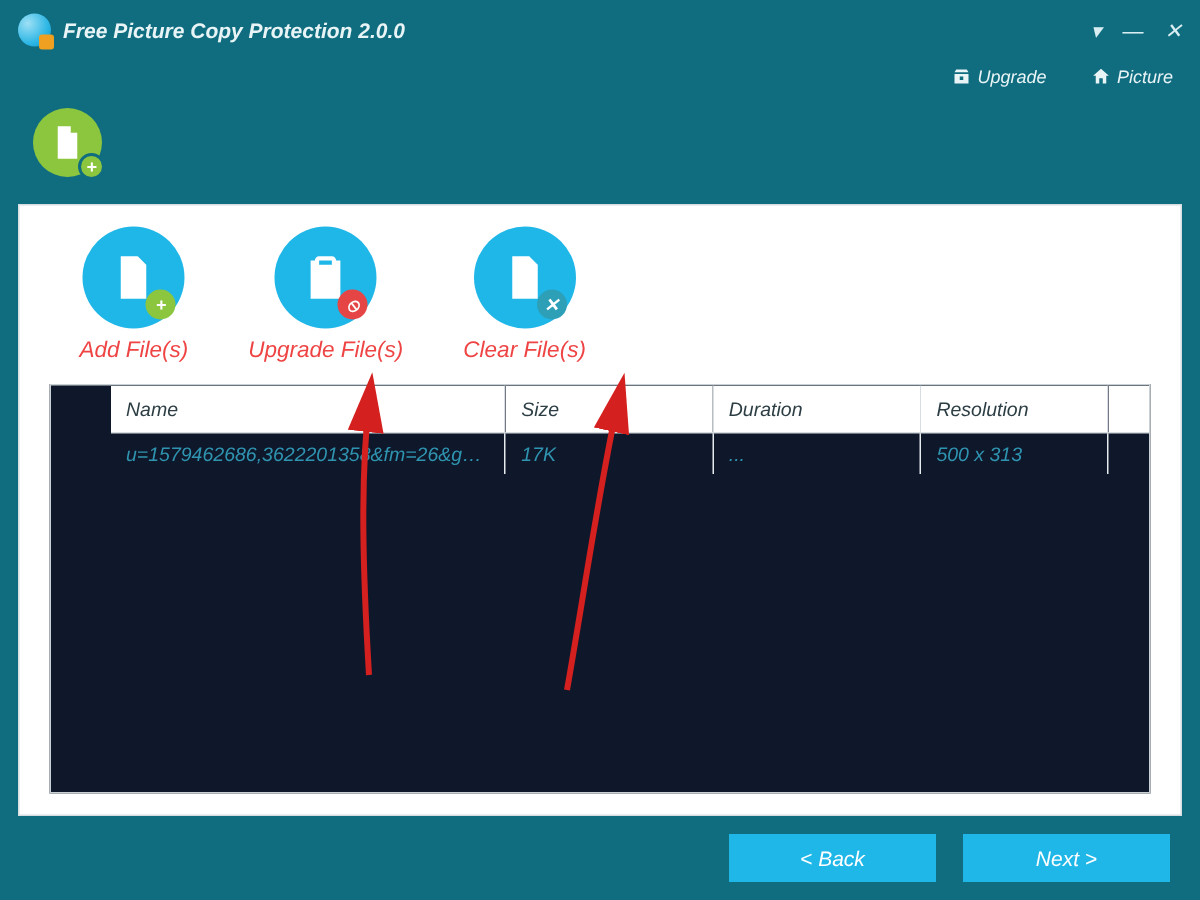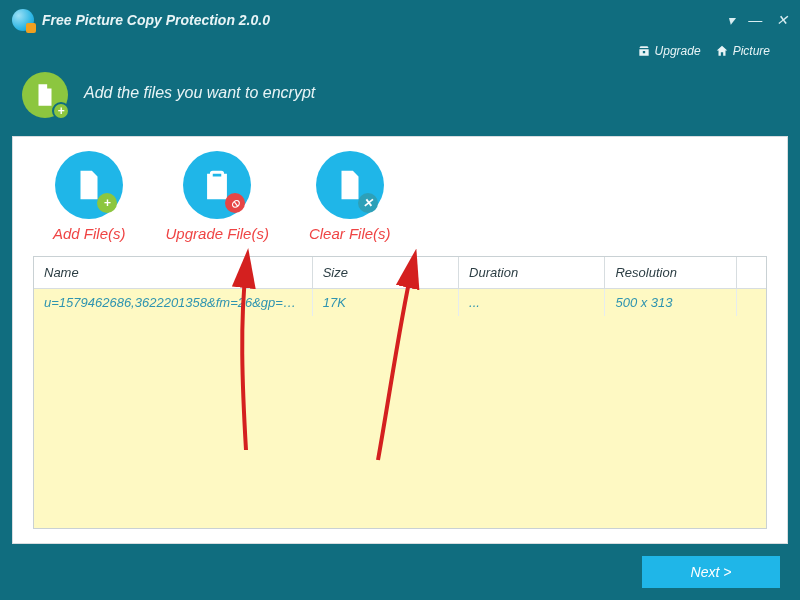--- a/index.html
+++ b/index.html
@@ -22,21 +22,21 @@
   }
   .title-bar .logo::after {
     content: ""; position: absolute; right: -2px; bottom: -2px;
     width: 10px; height: 10px; background: #f0a020; border-radius: 2px;
   }
   .title-text { font-size: 14px; font-weight: 600; }
   .win-controls { margin-left: auto; display: flex; align-items: center; gap: 14px; }
   .win-controls span { color: #d9eef2; font-size: 14px; cursor: pointer; }
   .toolbar {
     display: flex; justify-content: flex-end; align-items: center;
-    padding: 4px 30px 2px 0; gap: 14px; color: #e8f4f6; font-size: 12px;
+    padding: 4px 18px 2px 0; gap: 29px; color: #e8f4f6; font-size: 12px;
   }
   .toolbar .item { display: flex; align-items: center; gap: 4px; cursor: pointer; }
   .toolbar svg { width: 14px; height: 14px; fill: #e8f4f6; }
   .header-strip {
     display: flex; align-items: center; gap: 16px;
     padding: 12px 22px 18px 22px; color: #e8f4f6;
   }
   .header-icon {
     width: 46px; height: 46px; border-radius: 50%;
     background: #8cc63f; display: flex; align-items: center; justify-content: center;
@@ -81,21 +81,22 @@
   .badge.green { background: #8cc63f; }
   .badge.red   { background: #e64545; }
   .badge.teal  { background: #2da0b8; }
   .action-label { color: #ef4444; font-size: 15px; }
   .table-wrap {
     margin: 4px 20px 14px 20px;
     border: 1px solid #c9d1d4;
     flex: 1;
     overflow: hidden;
     position: relative;
-    background: #fef9c3;
+    background: #0f172a;
+    padding-left: 40px;
   }
   table { width: 100%; border-collapse: collapse; font-size: 13px; }
   thead th {
     text-align: left; padding: 8px 10px; font-weight: 400; color: #2c3e44;
     border-right: 1px solid #d7dde0; border-bottom: 1px solid #d7dde0;
     background: #fff; position: sticky; top: 0;
   }
   thead th:last-child { border-right: none; }
   tbody td {
     padding: 6px 10px; color: #2f94b0; border-right: 1px solid #e6ecee;
@@ -153,21 +154,20 @@
   </div>
 
   <div class="header-strip">
     <div class="header-icon">
       <svg viewBox="0 0 24 24">
           <path d="M6 2h8l4 4v16H6V2zm8 0v4h4l-4-4zM8 8h8v2H8V8zm0 4h8v2H8v-2zm0 4h6v2H8v-2z"></path>
         </svg>
       <div class="plus">+</div>
     </div>
     <div class="header-texts">
-      <h1>Add the files you want to encrypt</h1>
     </div>
   </div>
 
   <div class="content-card">
 
     <div class="action-row">
 
       <div class="action-btn">
         <div class="action-circle">
           <svg viewBox="0 0 24 24">
@@ -226,20 +226,21 @@
             <td>500 x 313</td>
             <td></td>
           </tr>
         </tbody>
       </table>
     </div>
 
   </div>
 
   <div class="footer-bar">
+    <div class="nav-btn">&lt;  Back</div>
     <div class="nav-btn">Next  &gt;</div>
   </div>
 
   <div class="arrow" style="left:232px; top:262px;">
     <svg width="30" height="190">
       <defs>
           <marker id="ah1" markerWidth="10" markerHeight="10" refX="5" refY="3" orient="auto">
             <path d="M0,0 L10,3 L0,6 z" fill="#d4201f"></path>
           </marker>
         </defs>

